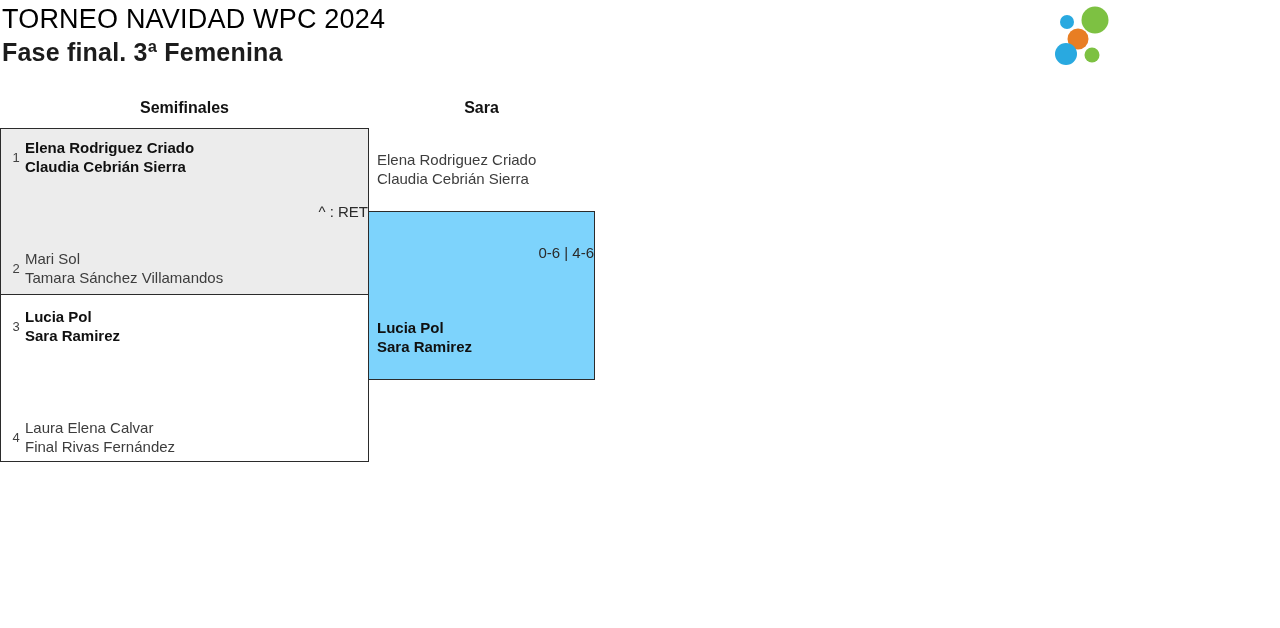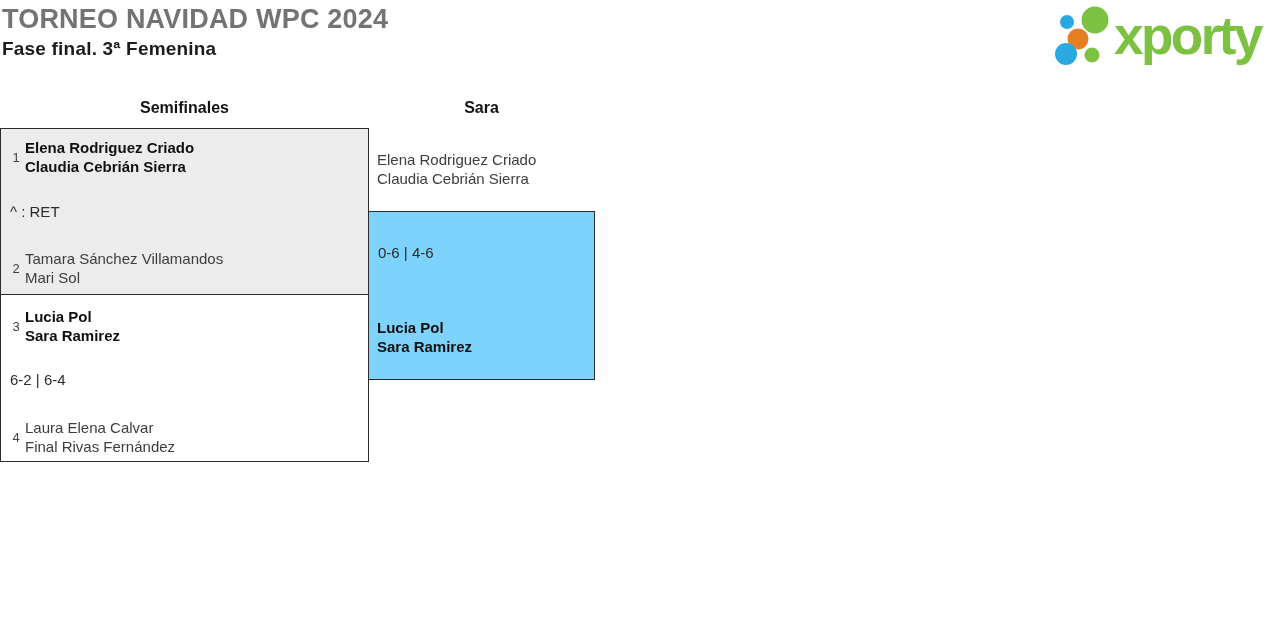--- a/index.html
+++ b/index.html
@@ -5,22 +5,22 @@
   * { margin:0; padding:0; box-sizing:border-box; }
   html,body { background:#fff; }
   body {
     width:1280px; height:628px; position:relative; overflow:hidden;
     font-family:"Liberation Sans","DejaVu Sans",sans-serif;
     color:#1d1d1d;
   }
   .abs { position:absolute; }
 
   
-  .title   { left:2px; top:4px;  font-size:27px; font-weight:700; color:#737373; letter-spacing:.2px; }
-  .subtitle{ left:2px; top:38px; font-size:19px; font-weight:700; color:#1c1c1c; letter-spacing:.2px; }
+  .title   { left:2px; top:4px;  font-size:27px; font-weight:400; color:#000000; letter-spacing:.2px; }
+  .subtitle{ left:2px; top:38px; font-size:25px; font-weight:700; color:#1c1c1c; letter-spacing:.2px; }
 
   
   .logo { left:1046px; top:2px; display:flex; align-items:flex-start; text-decoration:none; }
   .logo-text {
     font-size:53px; font-weight:800; letter-spacing:-2.5px; line-height:68px;
     color:var(--logo-green); font-family:"Liberation Sans","DejaVu Sans",sans-serif;
   }
 
   
   .col-header { top:99px; font-size:16px; font-weight:700; color:#121212; text-align:center; }
@@ -36,21 +36,21 @@
   .seed {
     width:18px; flex:0 0 18px; text-align:center;
     font-size:13px; color:#414141; font-weight:400;
   }
   .names { display:block; }
   .names span { display:block; font-size:15px; line-height:19px; white-space:nowrap; }
   .winner .names span { font-weight:700; color:#101010; }
   .loser  .names span { font-weight:400; color:#3d3d3d; }
 
   .score {
-    position:absolute; left:9px; width:100%; text-align:left;
+    position:absolute; left:0; width:100%; text-align:right;
     font-size:15px; color:#2b2b2b; line-height:16px;
   }
 
   
   .sf1 .t-top { left:6px; top:9px;  }
   .sf1 .score { top:75px; }
   .sf1 .t-bot { left:6px; top:120px; }
 
   
   .sf2 .t-top { left:6px; top:12px; }
@@ -70,53 +70,51 @@
 <h2 class="abs subtitle">Fase final. 3ª Femenina</h2>
 
 <a class="abs logo" href="#">
   <svg width="68" height="70" viewBox="0 0 68 70" aria-hidden="true">
     <circle cx="21" cy="20" r="7" fill="#29a9e0"></circle>
     <circle cx="49" cy="18" r="13.5" fill="#7dc142"></circle>
     <circle cx="32" cy="37" r="10.5" fill="#e87e23"></circle>
     <circle cx="20" cy="52" r="11" fill="#29a9e0"></circle>
     <circle cx="46" cy="53" r="7.5" fill="#7dc142"></circle>
   </svg>
-  <span class="logo-text">xporty</span>
 </a>
 
 <div class="abs col-header semis">Semifinales</div>
 <div class="abs col-header final">Sara</div>
 
 <div class="abs match sf1">
   <div class="team t-top winner">
     <span class="seed">1</span>
     <span class="names">
       <span>Elena Rodriguez Criado</span>
       <span>Claudia Cebrián Sierra</span>
     </span>
   </div>
   <div class="score">^ : RET</div>
   <div class="team t-bot loser">
     <span class="seed">2</span>
     <span class="names">
+      <span>Mari Sol</span>
       <span>Tamara Sánchez Villamandos</span>
-      <span>Mari Sol</span>
     </span>
   </div>
 </div>
 
 <div class="abs match sf2">
   <div class="team t-top winner">
     <span class="seed">3</span>
     <span class="names">
       <span>Lucia Pol</span>
       <span>Sara Ramirez</span>
     </span>
   </div>
-  <div class="score">6-2 | 6-4</div>
   <div class="team t-bot loser">
     <span class="seed">4</span>
     <span class="names">
       <span>Laura Elena Calvar</span>
       <span>Final Rivas Fernández</span>
     </span>
   </div>
 </div>
 
 <div class="abs team fin-team1 loser">

